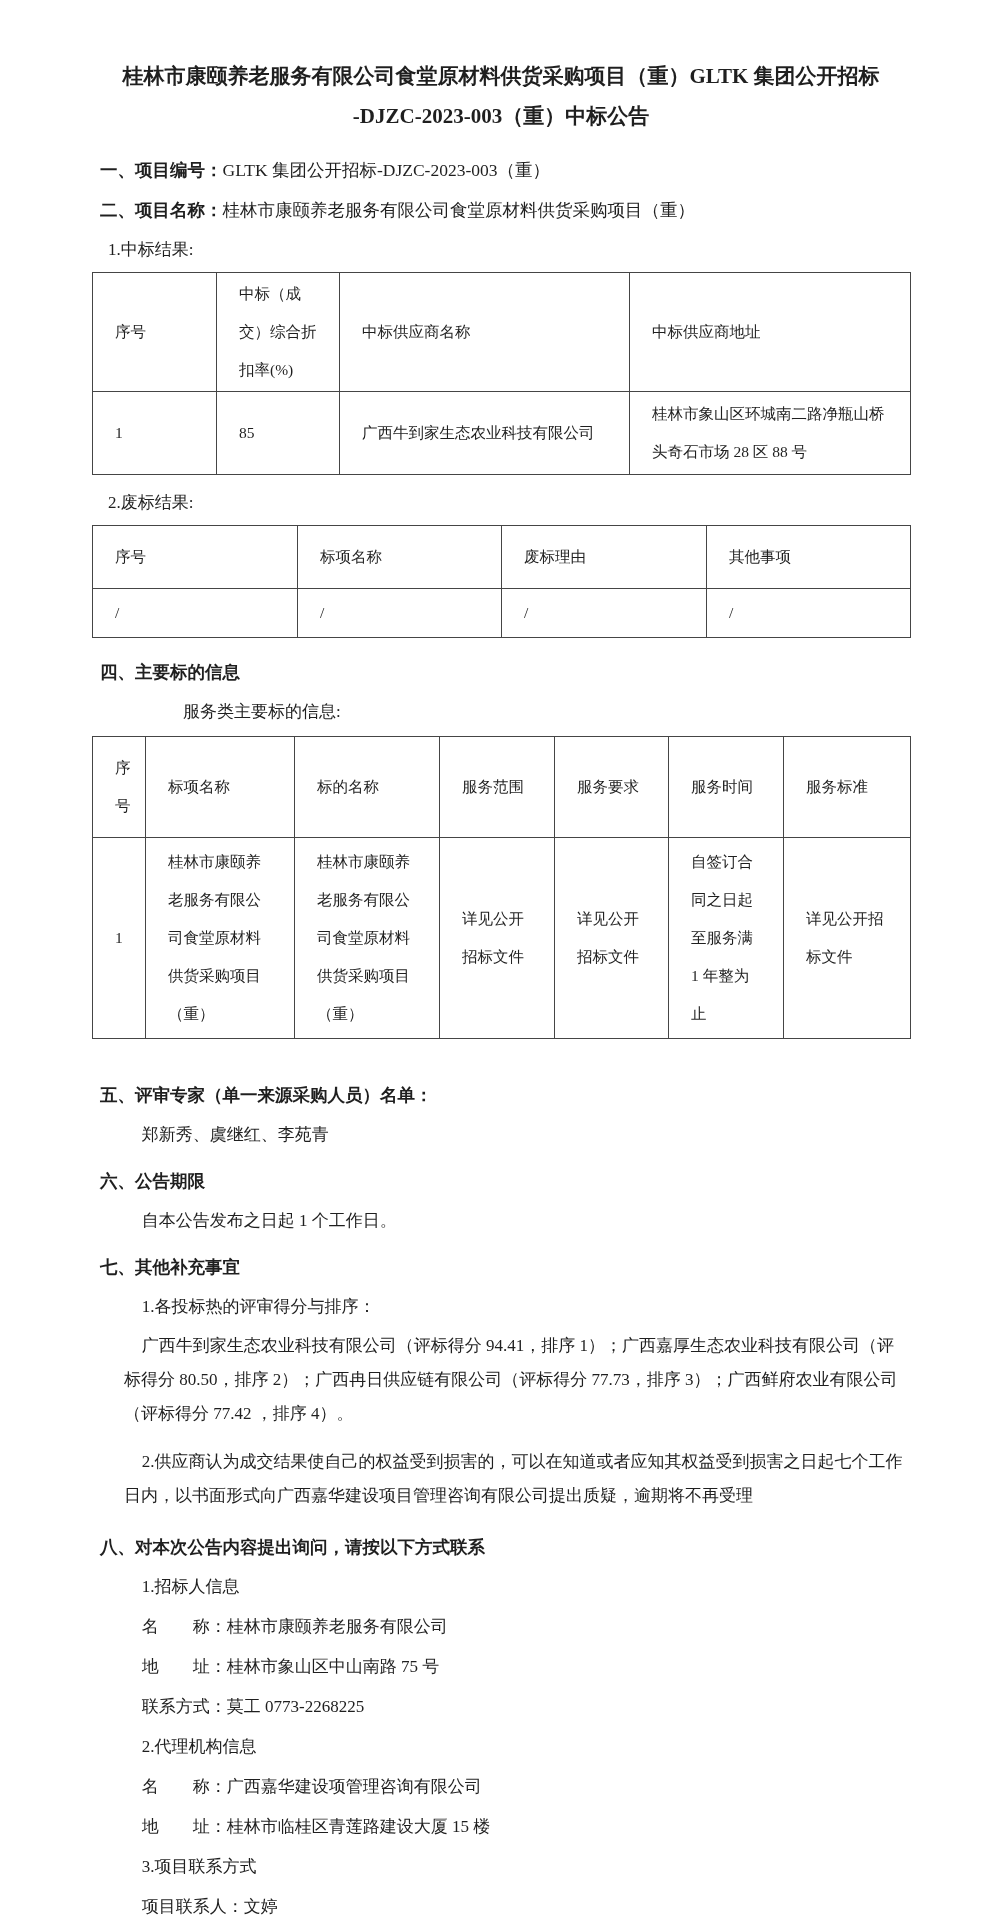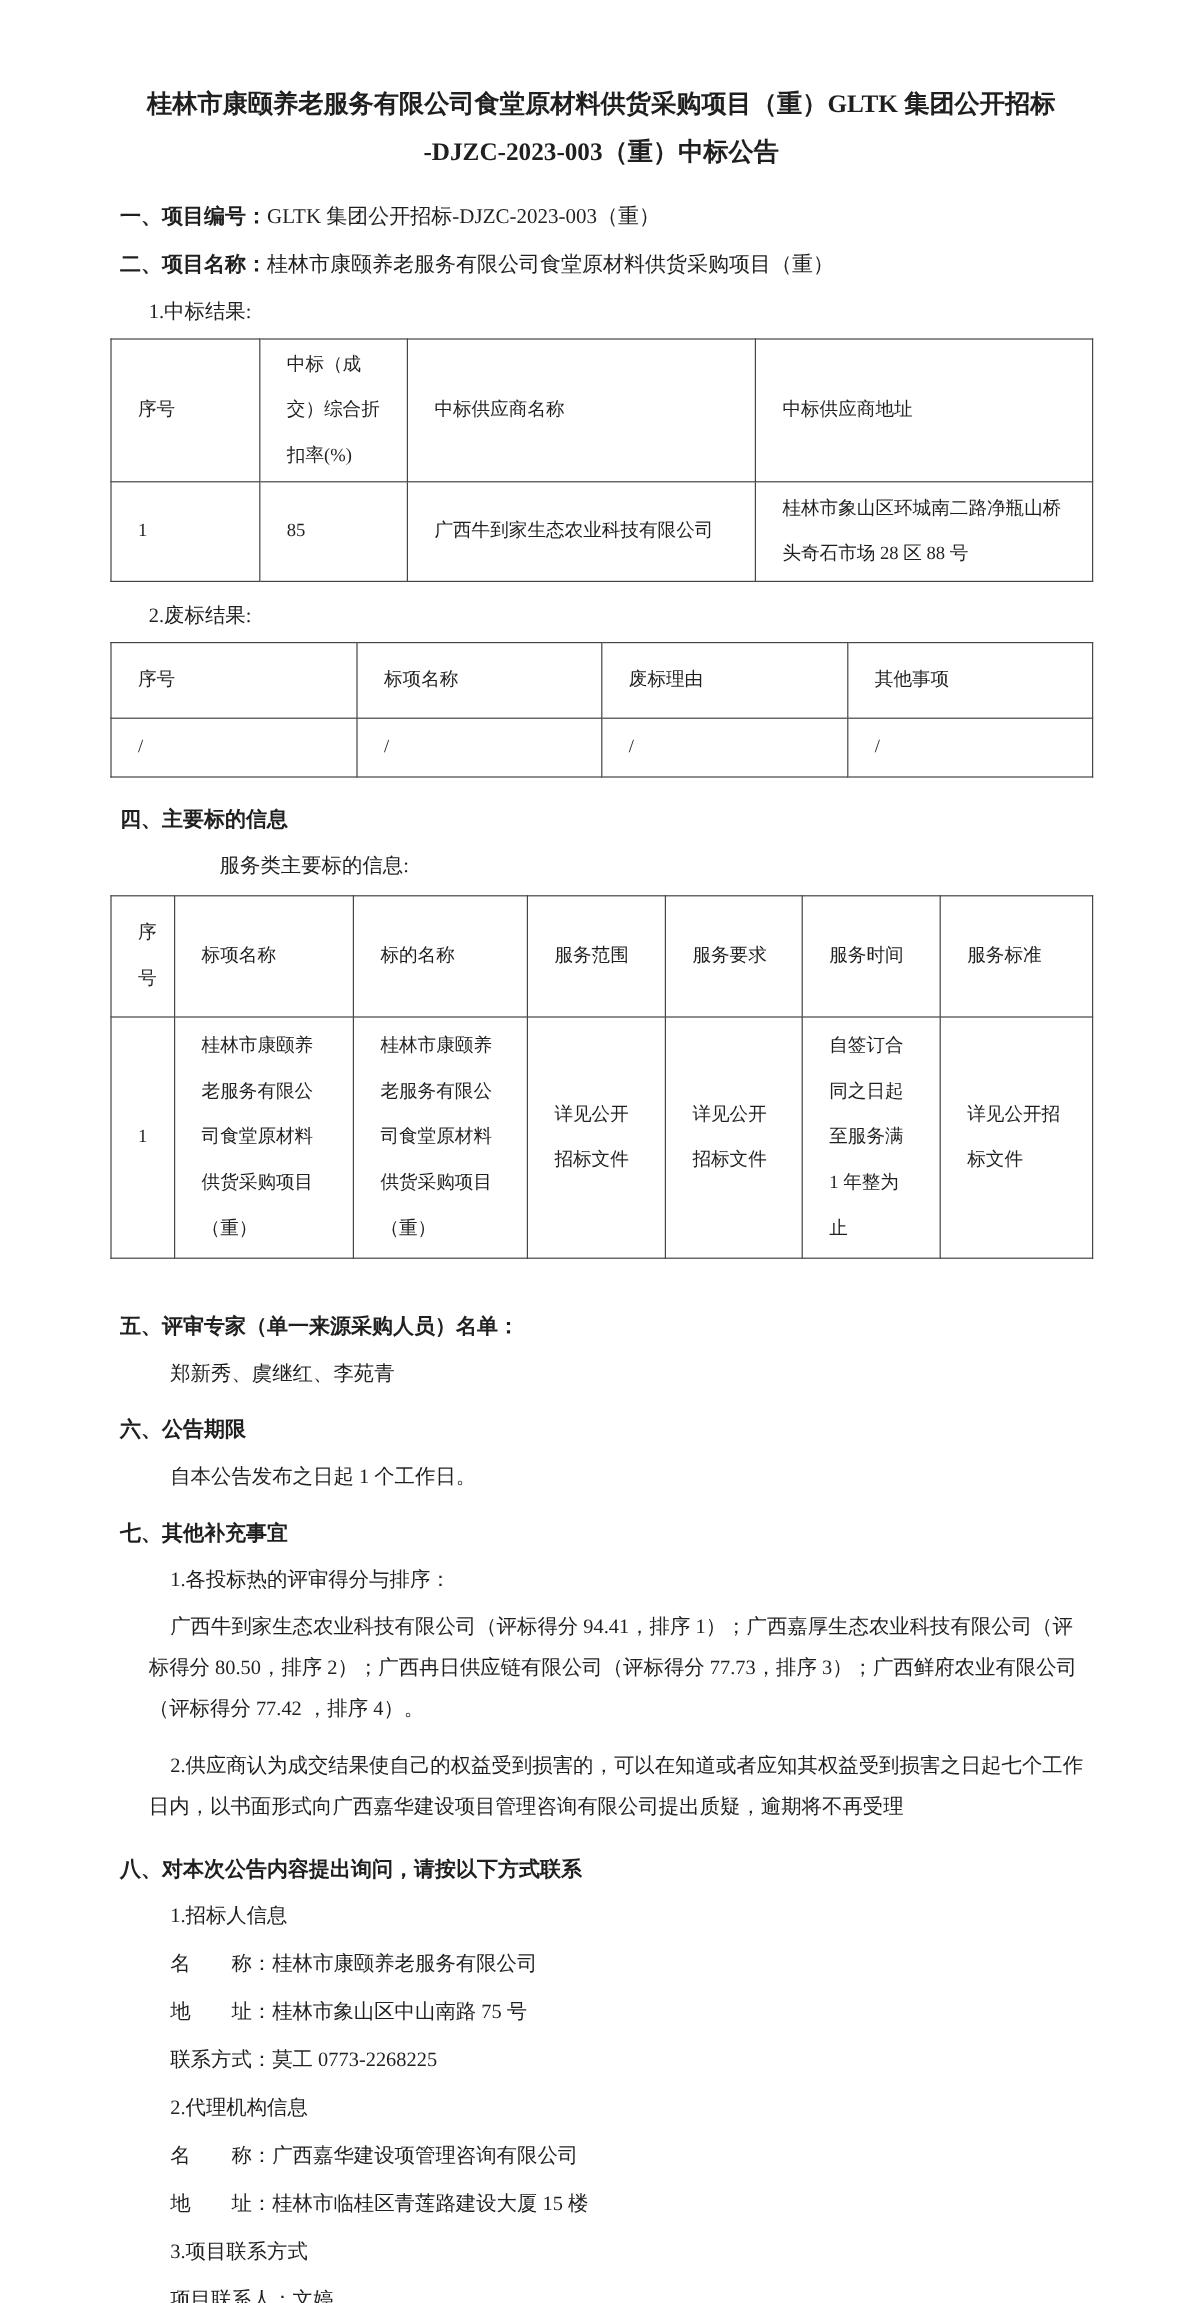--- a/index.html
+++ b/index.html
@@ -14,41 +14,41 @@
     width:1000px;
     min-height:1919px;
     padding:56px 90px 60px 92px;
     background:#fff;
   }
   .title {
     text-align:center;
     font-weight:bold;
     font-size:21px;
     line-height:40px;
-    margin:10px;
+    margin:0;
   }
   .title span { display:block; }
   .sec {
     font-size:17.5px;
     font-weight:bold;
     line-height:24px;
     margin:20px 0 0 8px;
   }
   .sec .val { font-weight:normal; }
   .mt16 { margin-top:16px; }
   .mt18 { margin-top:22px; }
   .mt22 { margin-top:22px; }
   .mt24 { margin-top:24px; }
   .mt26 { margin-top:44px; }
   .body-line {
     font-size:17px;
     line-height:24px;
     margin:16px 0 0 32px;
   }
-  .lbl-small { }
+  .lbl-small { margin-left:16px; }
   .sub-lbl { margin-left:91px; }
   .ind { text-indent:1.05em; }
   .para {
     font-size:17px;
     line-height:34px;
     margin:10px 0 0 32px;
   }
   table {
     border-collapse:collapse;
     table-layout:fixed;

